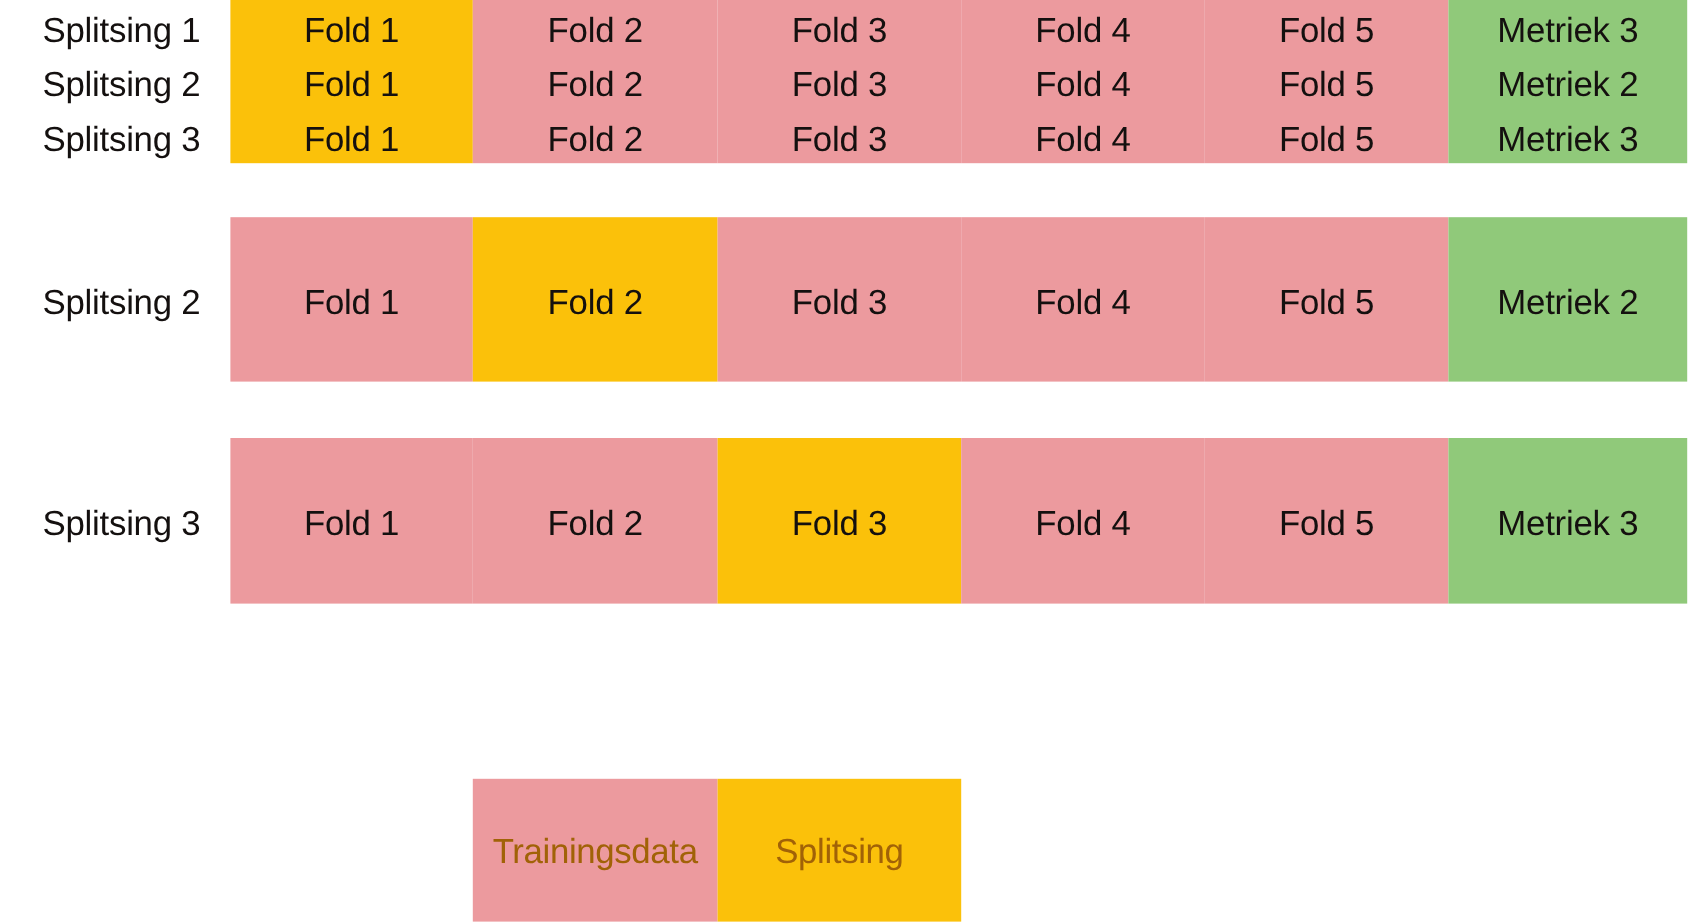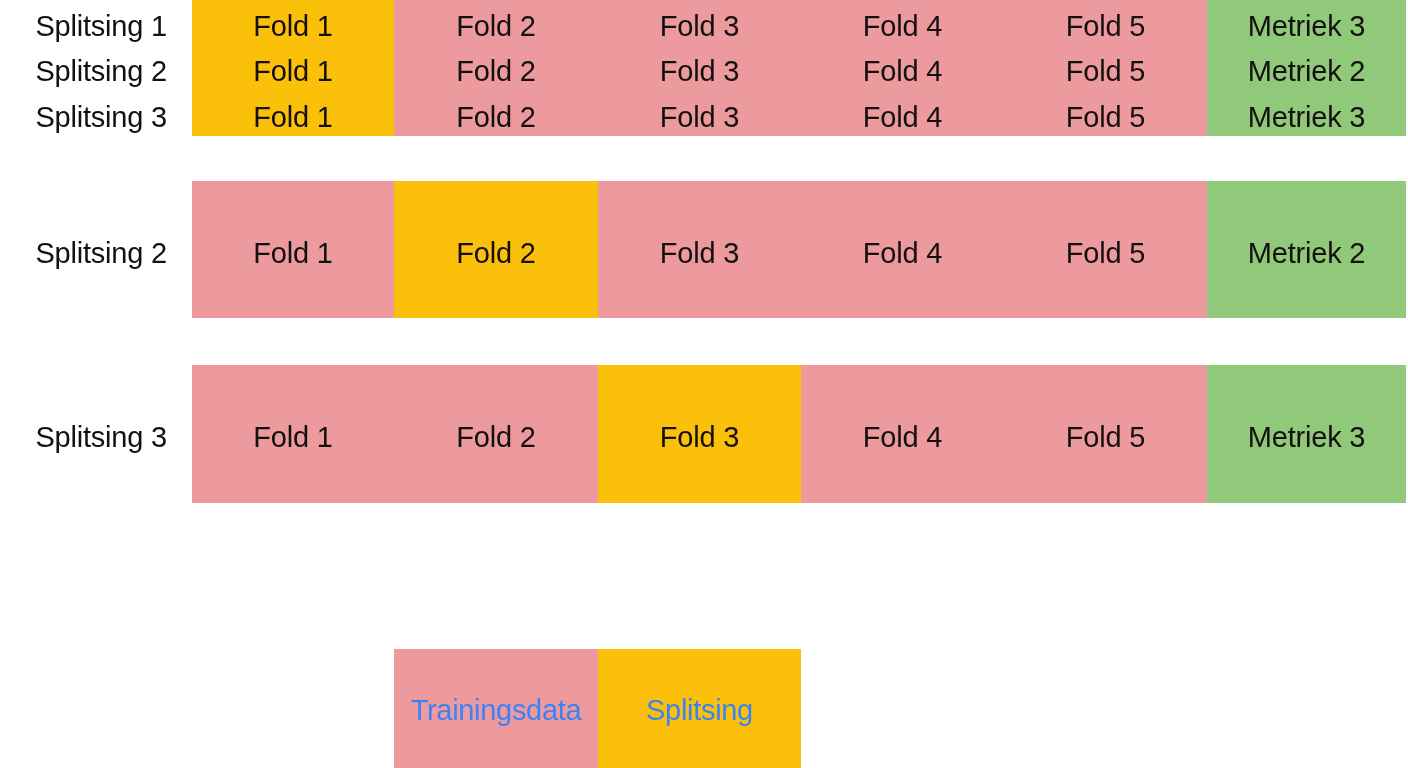--- a/index.html
+++ b/index.html
@@ -58,21 +58,21 @@
   .legend-seg {
     position: absolute;
     box-sizing: border-box;
   }
   .legend-label {
     position: absolute;
     text-align: center;
     font-size: 29px;
     line-height: 1;
     letter-spacing: -0.3px;
-    color: #3b82f6;
+    color: #a16207;
     white-space: nowrap;
     pointer-events: none;
   }
 </style>
 </head>
 <body>
 
 <div class="canvas">
 
   <div>

